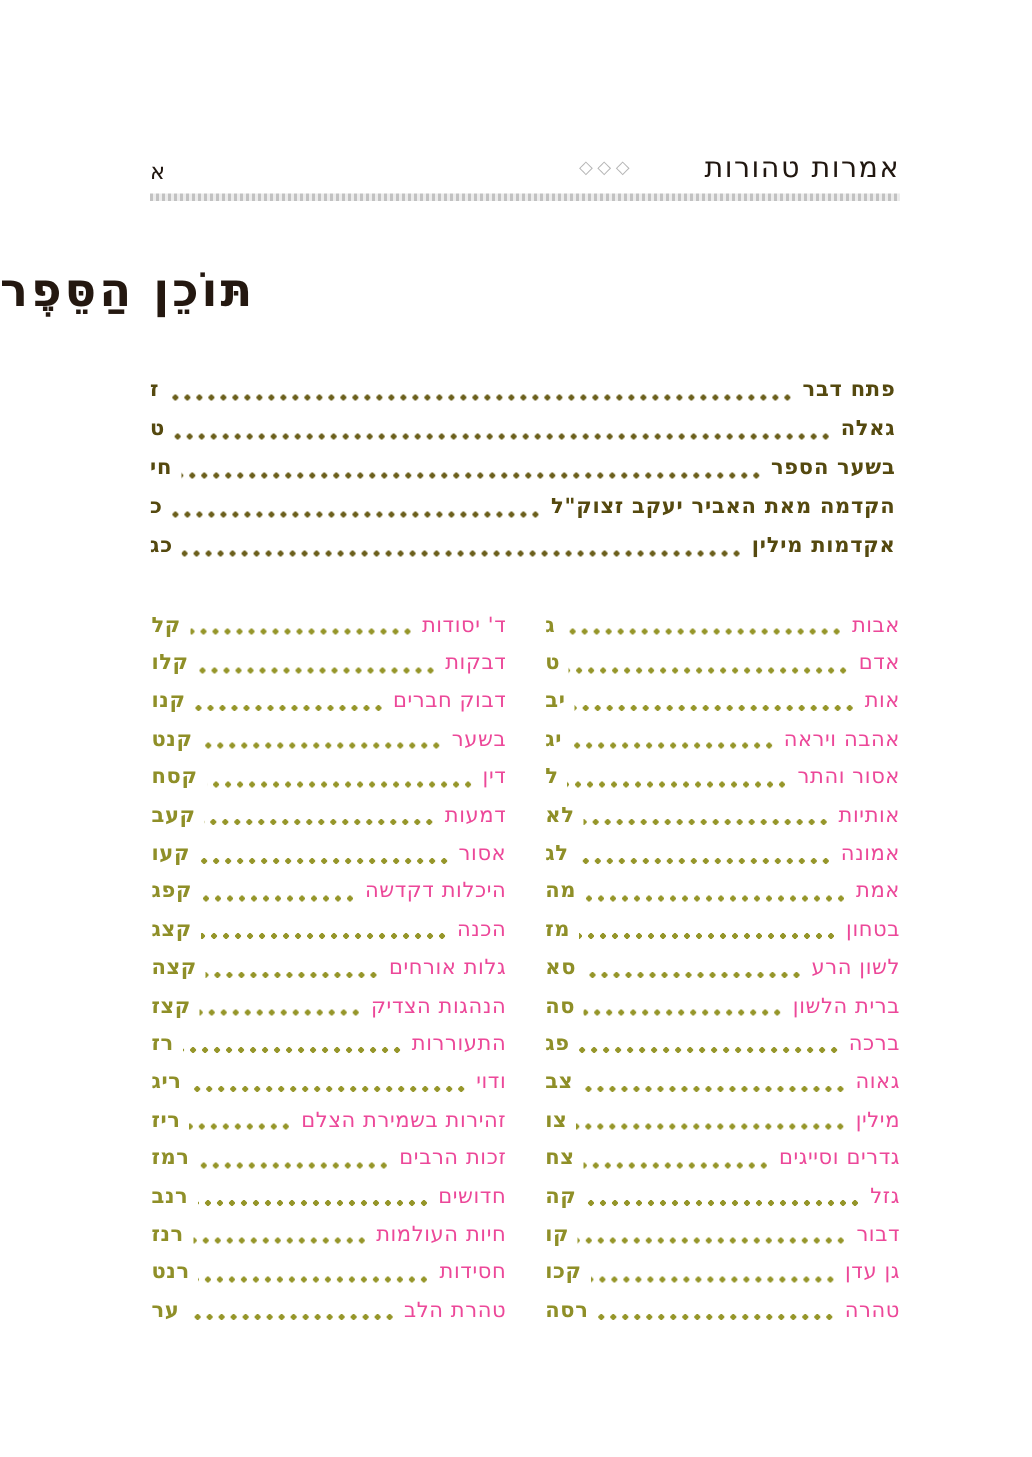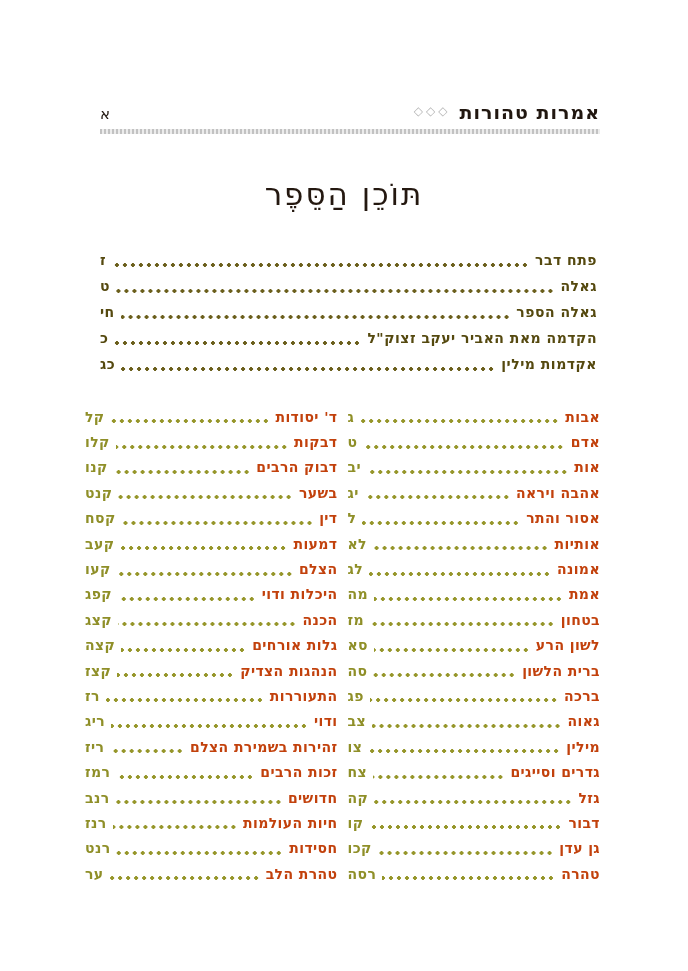--- a/index.html
+++ b/index.html
@@ -9,48 +9,48 @@
     background:#ffffff;
     font-family:"DejaVu Sans",sans-serif;
     overflow:hidden;
   }
   
   .header{
     position:absolute;top:97px;left:100px;right:88px;height:26px;
     direction:rtl;display:flex;justify-content:space-between;align-items:flex-end;
   }
   .header-title-group{display:flex;align-items:center;gap:9px;direction:rtl;}
-  .header-title{font-size:19px;font-weight:bold;color:#211710;letter-spacing:1px;}
+  .header-title{font-size:19px;font-weight:normal;color:#211710;letter-spacing:1px;margin-left:38px;}
   .ornament{font-size:12px;color:#b5b5b5;letter-spacing:3px;transform:translateY(-1px);}
   .page-marker{font-size:15px;color:#211710;}
   .rule{
     position:absolute;top:129px;left:100px;right:88px;height:5px;
     background:repeating-linear-gradient(90deg,#c2c2c2 0 2px,#ececec 2px 4px);
   }
   
   .book-title{
     position:absolute;top:176px;left:0;right:0;
-    text-align:center;direction:rtl;
-    font-size:31px;font-weight:normal;color:#241810;letter-spacing:2px;
+    text-align:left;direction:rtl;
+    font-size:31px;font-weight:bold;color:#241810;letter-spacing:2px;
   }
   
   .row{display:flex;align-items:center;direction:rtl;}
   .leader{flex:1;height:4px;margin:9px 6px 0 6px;
     background-image:radial-gradient(circle closest-side,currentColor 85%,transparent 100%);
     background-size:8px 4px;background-repeat:repeat-x;background-position:right center;}
   
   .front-matter{position:absolute;top:247px;left:100px;width:497px;direction:rtl;}
   .fm-row{height:26px;color:#55490f;font-weight:bold;font-size:14px;letter-spacing:.5px;}
   .fm-row .leader{color:#6b5f1c;}
   
   .index{position:absolute;top:404px;left:85px;width:515px;direction:rtl;display:flex;gap:10px;}
   .col{flex:1;min-width:0;}
   .ix-row{height:25.4px;font-size:14px;letter-spacing:.4px;}
-  .ix-label{color:#c2410c;font-weight:bold;white-space:nowrap;}
-  .ix-page{color:#8f8f28;font-weight:bold;}
+  .ix-label{color:#ec4899;font-weight:normal;white-space:nowrap;}
+  .ix-page{color:#8f8f28;font-weight:bold;margin-left:16px;}
   .ix-row .leader{color:#96962a;}
   .fm-label,.fm-page{white-space:nowrap;}
 </style>
 </head>
 <body>
 
 <div class="page">
 
   <div class="header">
     <div class="header-title-group">
@@ -69,21 +69,21 @@
         <span class="fm-label">פתח דבר</span>
         <span class="leader"></span>
         <span class="fm-page">ז</span>
       </div>
       <div class="row fm-row">
         <span class="fm-label">גאלה</span>
         <span class="leader"></span>
         <span class="fm-page">ט</span>
       </div>
       <div class="row fm-row">
-        <span class="fm-label">גאלה הספר</span>
+        <span class="fm-label">בשער הספר</span>
         <span class="leader"></span>
         <span class="fm-page">חי</span>
       </div>
       <div class="row fm-row">
         <span class="fm-label">הקדמה מאת האביר יעקב זצוק"ל</span>
         <span class="leader"></span>
         <span class="fm-page">כ</span>
       </div>
       <div class="row fm-row">
         <span class="fm-label">אקדמות מילין</span>
@@ -195,46 +195,46 @@
           <span class="ix-label">ד' יסודות</span>
           <span class="leader"></span>
           <span class="ix-page">קל</span>
         </div>
         <div class="row ix-row">
           <span class="ix-label">דבקות</span>
           <span class="leader"></span>
           <span class="ix-page">קלו</span>
         </div>
         <div class="row ix-row">
-          <span class="ix-label">דבוק הרבים</span>
+          <span class="ix-label">דבוק חברים</span>
           <span class="leader"></span>
           <span class="ix-page">קנו</span>
         </div>
         <div class="row ix-row">
           <span class="ix-label">בשער</span>
           <span class="leader"></span>
           <span class="ix-page">קנט</span>
         </div>
         <div class="row ix-row">
           <span class="ix-label">דין</span>
           <span class="leader"></span>
           <span class="ix-page">קסח</span>
         </div>
         <div class="row ix-row">
           <span class="ix-label">דמעות</span>
           <span class="leader"></span>
           <span class="ix-page">קעב</span>
         </div>
         <div class="row ix-row">
-          <span class="ix-label">הצלם</span>
+          <span class="ix-label">אסור</span>
           <span class="leader"></span>
           <span class="ix-page">קעו</span>
         </div>
         <div class="row ix-row">
-          <span class="ix-label">היכלות ודוי</span>
+          <span class="ix-label">היכלות דקדשה</span>
           <span class="leader"></span>
           <span class="ix-page">קפג</span>
         </div>
         <div class="row ix-row">
           <span class="ix-label">הכנה</span>
           <span class="leader"></span>
           <span class="ix-page">קצג</span>
         </div>
         <div class="row ix-row">
           <span class="ix-label">גלות אורחים</span>

